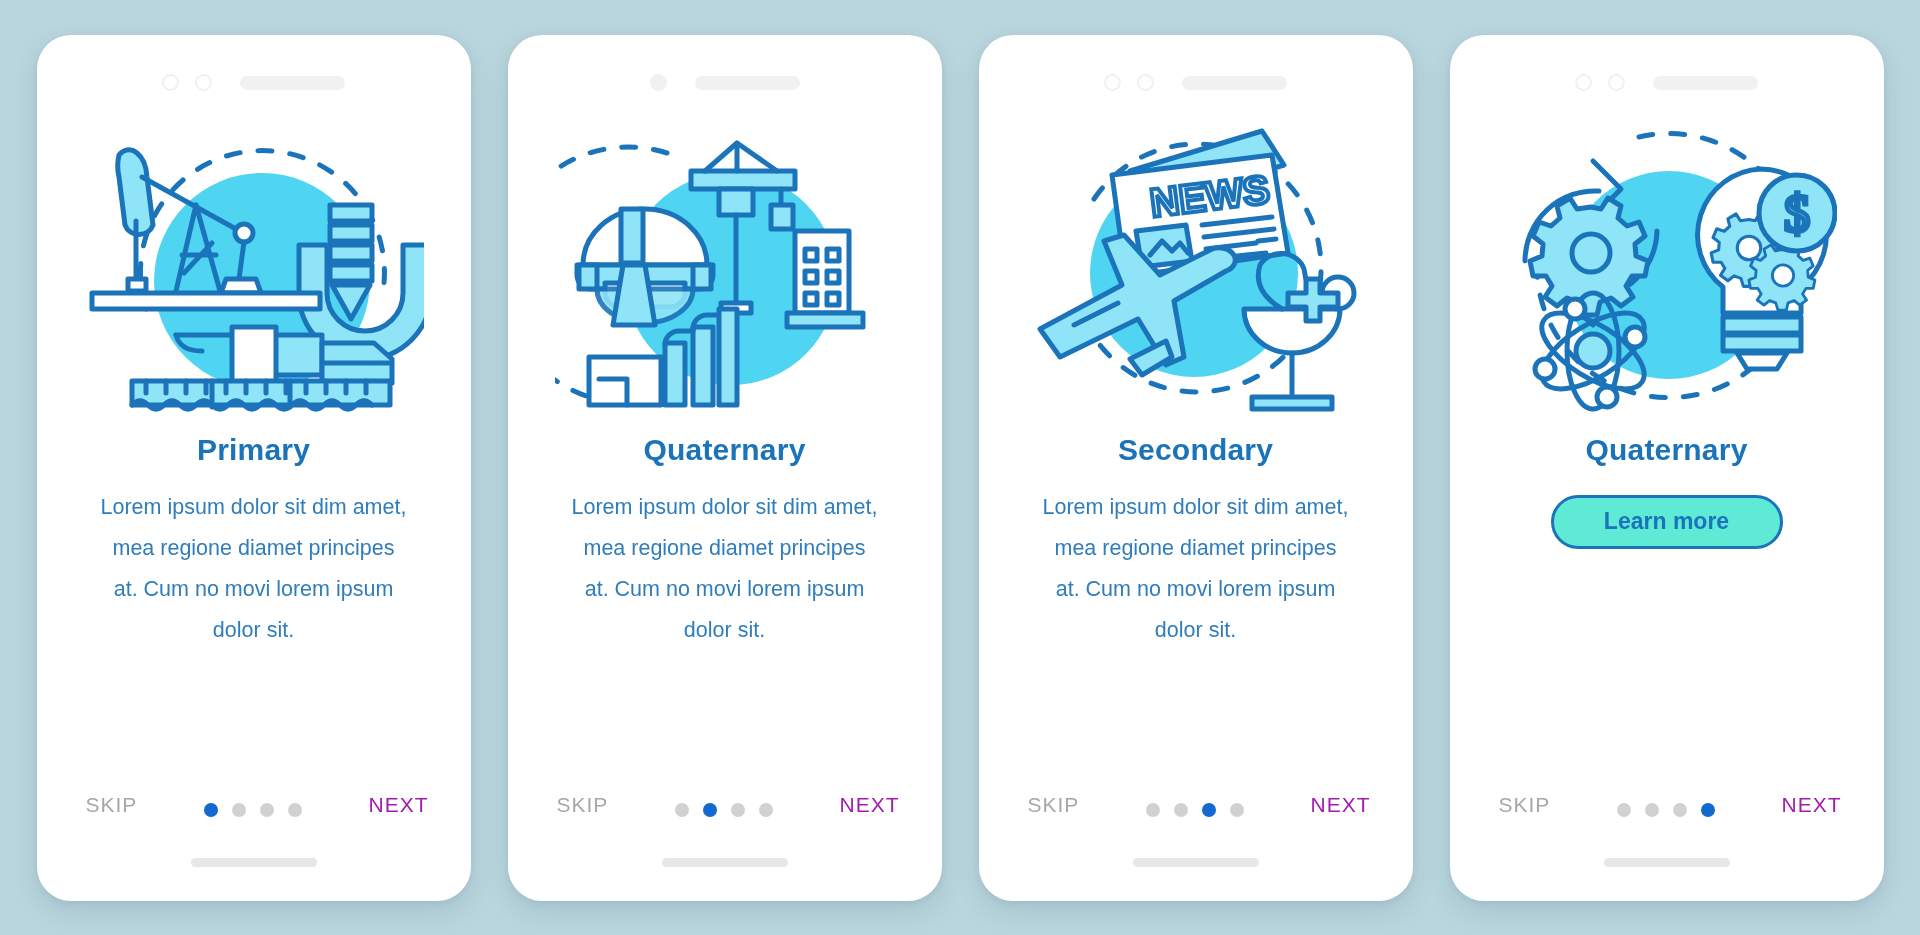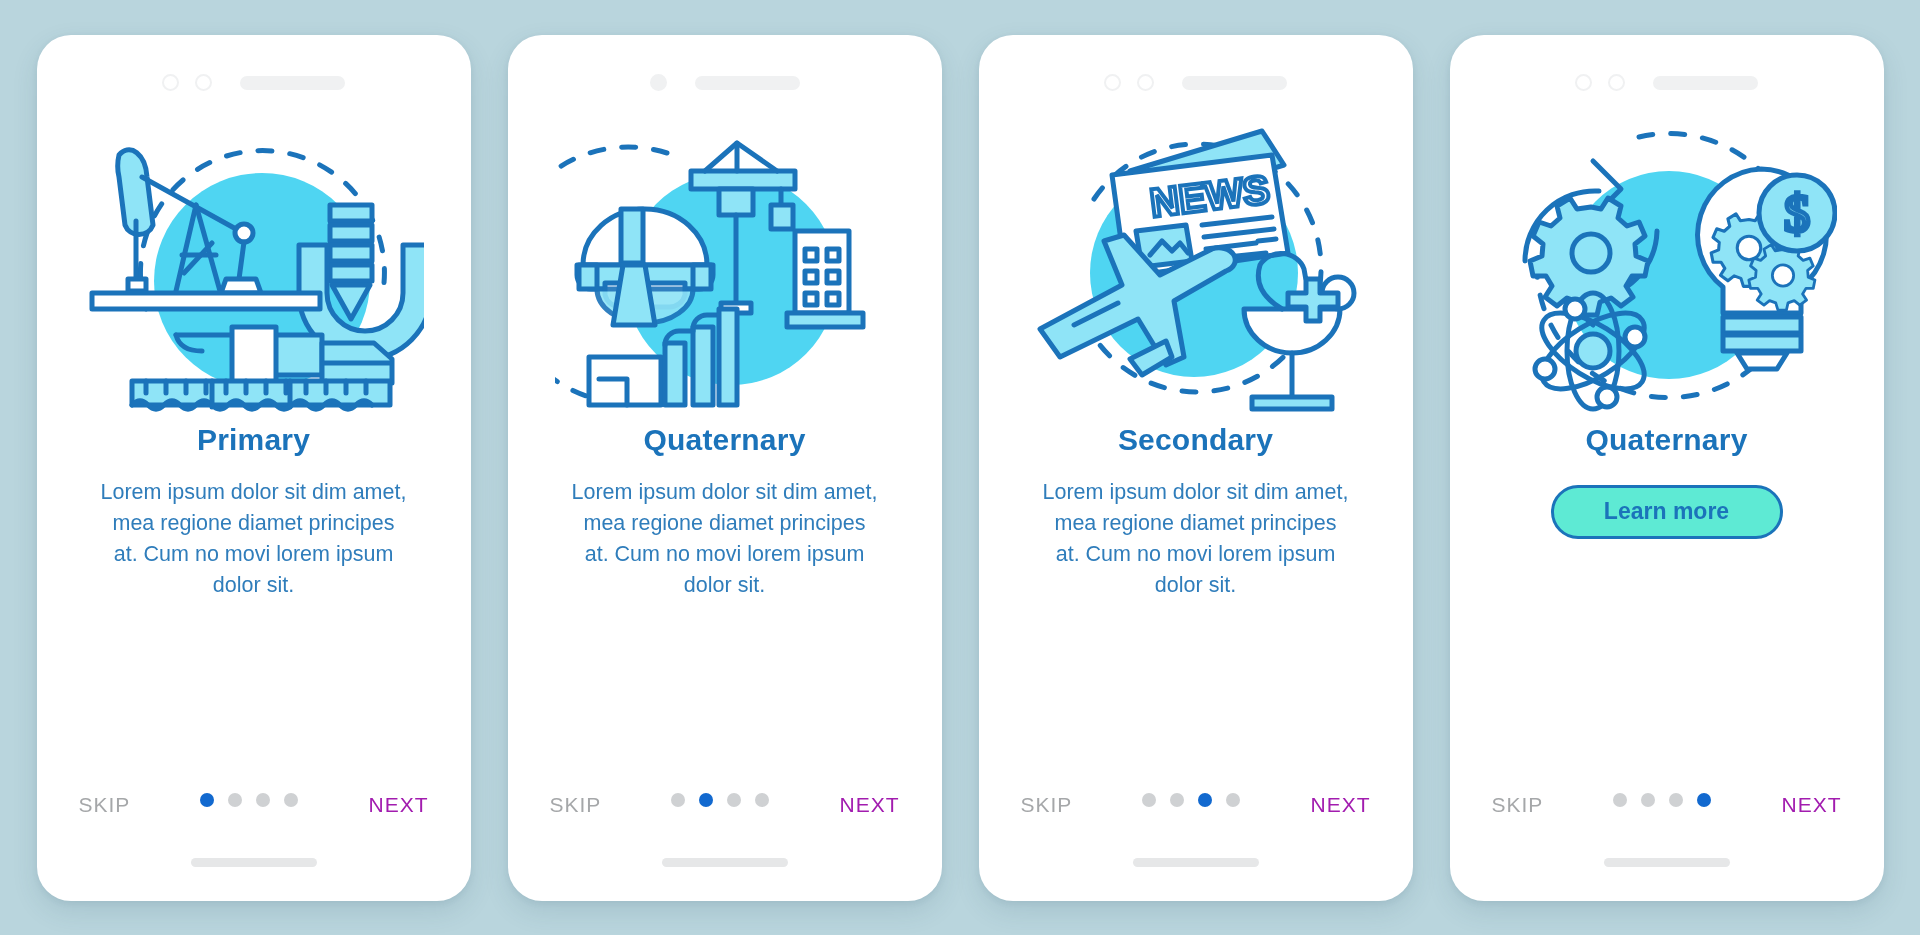--- a/index.html
+++ b/index.html
@@ -70,29 +70,29 @@
     justify-content: center;
   }
   .art svg { width: 100%; height: 100%; display: block; }
 
   
   .title {
     font-size: 30px;
     font-weight: bold;
     color: #1b73ba;
     letter-spacing: .2px;
-    margin-top: 10px;
+    margin-top: 20px;
     text-align: center;
   }
   .desc {
     margin-top: 20px;
     width: 310px;
     text-align: center;
     font-size: 21.5px;
-    line-height: 31px;
+    line-height: 41px;
     color: #2f7dbb;
   }
 
   
   .learn {
     margin-top: 28px;
     width: 232px;
     height: 54px;
     border: 3px solid #1b73ba;
     border-radius: 28px;
@@ -102,24 +102,24 @@
     display: flex;
     align-items: center;
     justify-content: center;
     background: #5eead4;
     cursor: pointer;
   }
 
   
   .nav {
     position: absolute;
-    left: 0; right: 0;
+    left: 7px; right: 0;
     bottom: 84px;
     display: flex;
-    align-items: flex-start;
+    align-items: flex-end;
     justify-content: space-between;
     padding: 0 42px;
   }
   .skip {
     font-size: 21px;
     color: #a5a7a9;
     letter-spacing: 1px;
     cursor: pointer;
   }
   .dots { display: flex; gap: 14px; align-items: center; }

